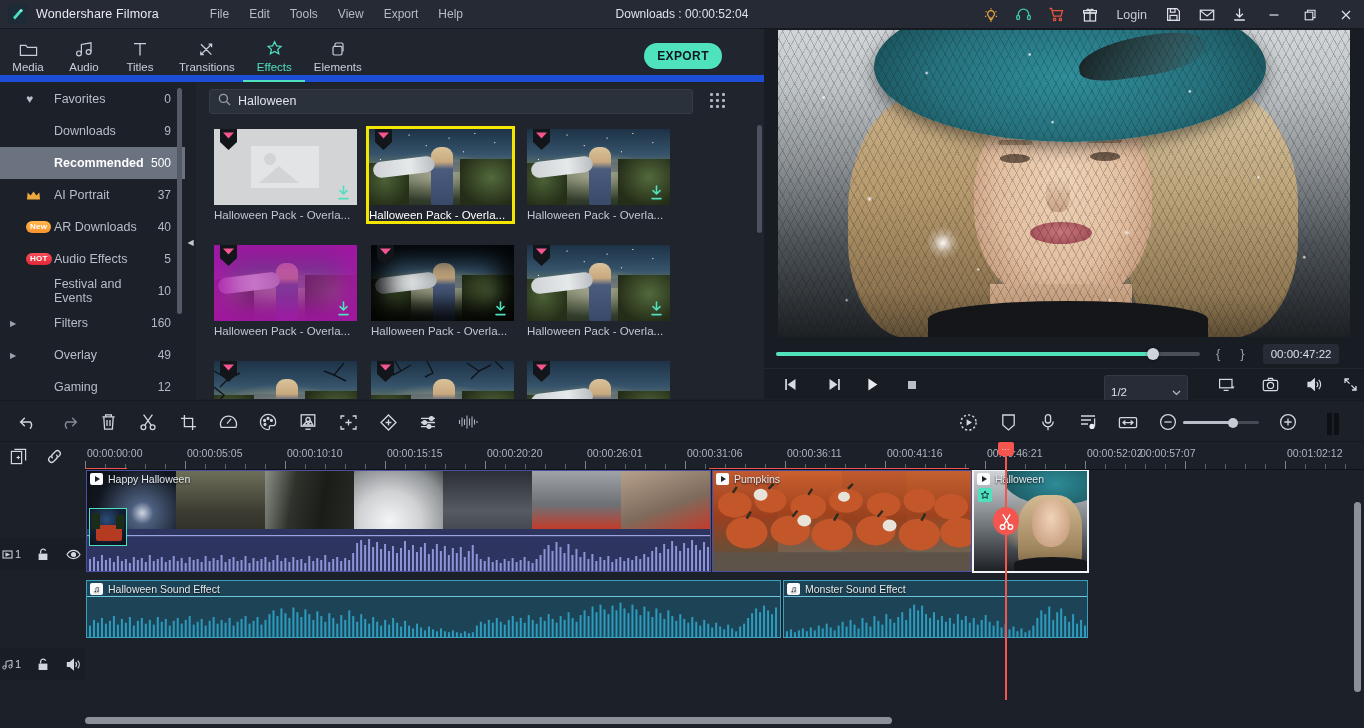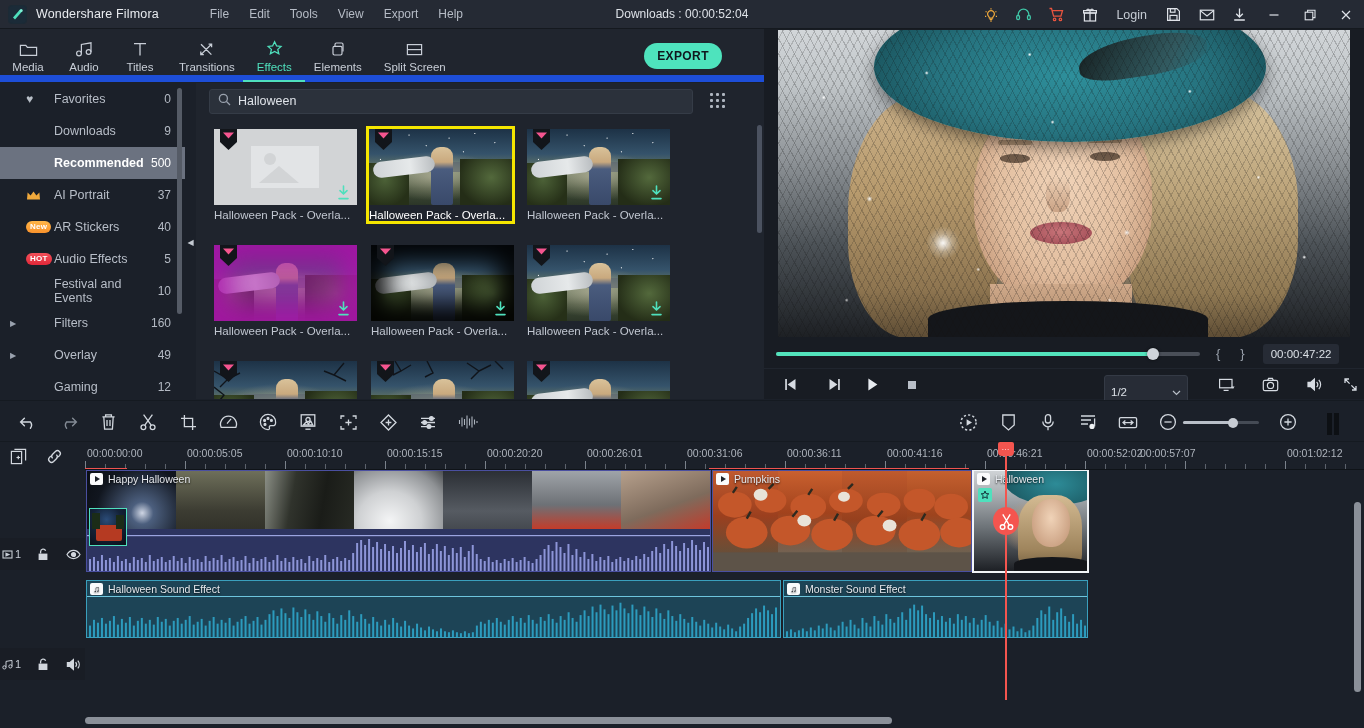--- a/index.html
+++ b/index.html
@@ -563,29 +563,20 @@
     </div>
     <div class="tab">
       <span class="ticon">
         <svg width="19" height="17" viewBox="0 0 19 17" fill="none" stroke="#c8ced7" stroke-width="1.2">
           <rect x="5" y="5.4" width="9" height="8.6" rx="1.4"></rect>
           <path d="M7 5.4V3.4A1.4 1.4 0 0 1 8.4 2h5.2A1.4 1.4 0 0 1 15 3.4v7"></path>
         </svg>
       </span>
       <span class="tlabel">Elements</span>
     </div>
-    <div class="tab">
-      <span class="ticon">
-        <svg width="19" height="17" viewBox="0 0 19 17" fill="none" stroke="#c8ced7" stroke-width="1.2">
-          <rect x="2.4" y="3.6" width="14.2" height="10"></rect>
-            <path d="M2.4 8.6h14.2"></path>
-        </svg>
-      </span>
-      <span class="tlabel">Split Screen</span>
-    </div>
   </div>
   <div class="export-btn">EXPORT</div>
 
   <div class="catpanel">
     <div class="cat-row">
       <span class="cat-arrow"></span>
       <span class="cat-badge-slot">
           <span class="heart">♥</span>
         </span>
       <span class="cat-label">Favorites</span>
@@ -611,21 +602,21 @@
           </svg>
       </span>
       <span class="cat-label">AI Portrait</span>
       <span class="cat-count">37</span>
     </div>
     <div class="cat-row">
       <span class="cat-arrow"></span>
       <span class="cat-badge-slot">
         <span class="badge new">New</span>
       </span>
-      <span class="cat-label">AR Stickers</span>
+      <span class="cat-label">AR Downloads</span>
       <span class="cat-count">40</span>
     </div>
     <div class="cat-row">
       <span class="cat-arrow"></span>
       <span class="cat-badge-slot">
         <span class="badge hot">HOT</span>
       </span>
       <span class="cat-label">Audio Effects</span>
       <span class="cat-count">5</span>
     </div>

